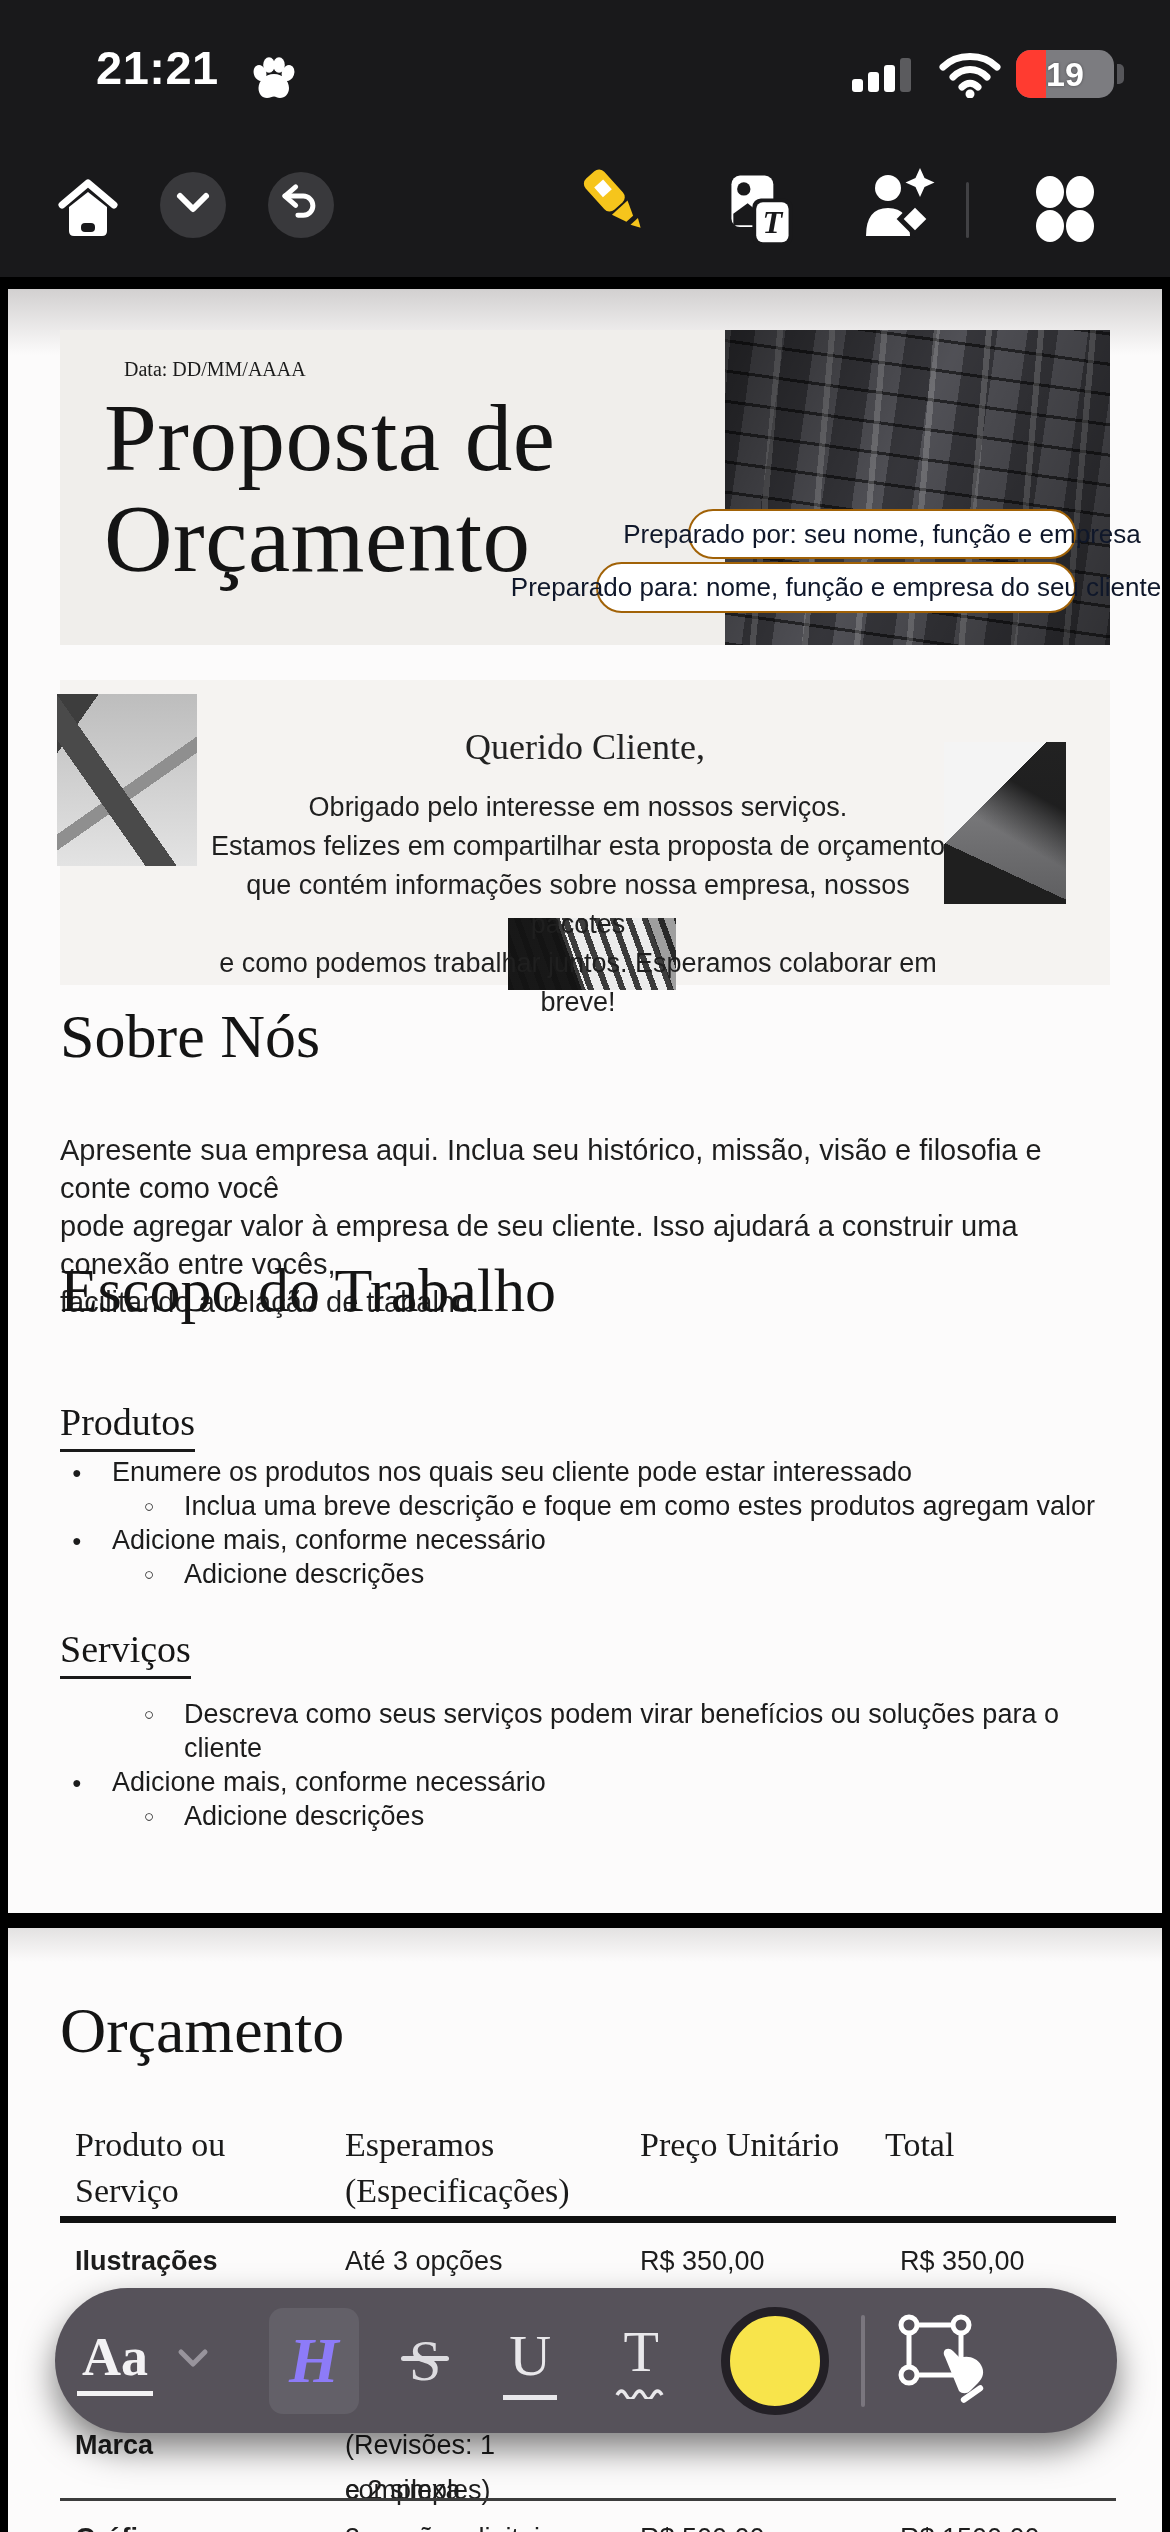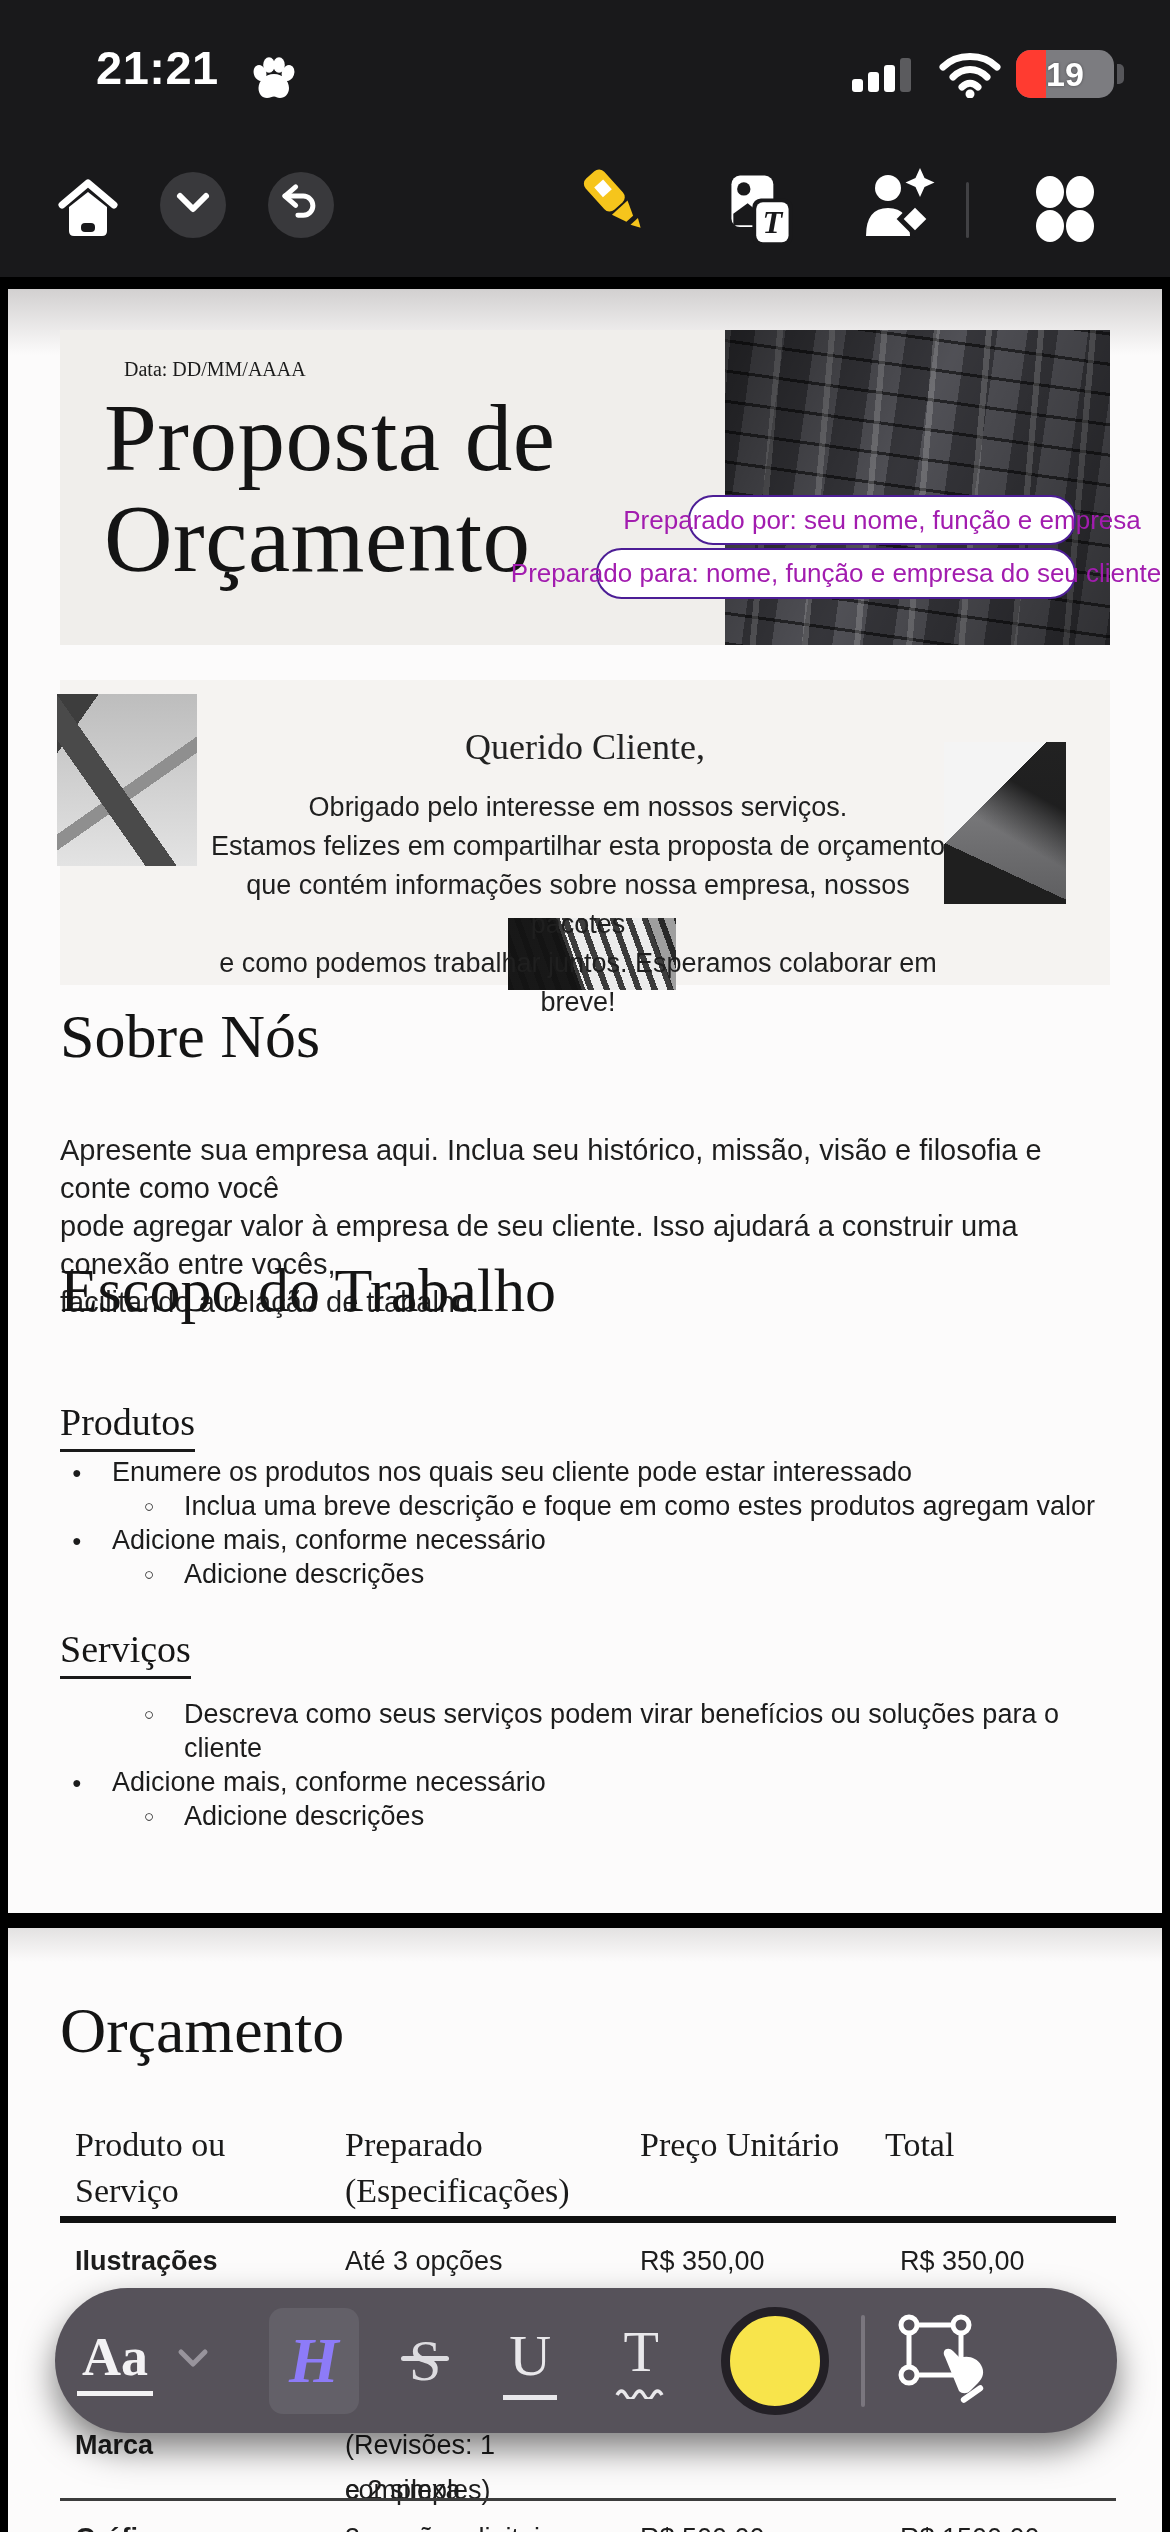--- a/index.html
+++ b/index.html
@@ -38,22 +38,22 @@
   
   .hero{position:absolute;left:52px;top:41px;width:1050px;height:315px;background:#f0eeeb;}
   .hero-photo{position:absolute;right:0;top:0;width:385px;height:315px;
       background:
         linear-gradient(115deg,rgba(0,0,0,.50),rgba(0,0,0,.08) 45%,rgba(0,0,0,.45)),
         repeating-linear-gradient(95deg,rgba(255,255,255,.20) 0 6px,rgba(255,255,255,0) 6px 52px),
         repeating-linear-gradient(8deg,rgba(0,0,0,.55) 0 3px,rgba(0,0,0,0) 3px 30px),
         repeating-linear-gradient(98deg,#3a3a3f 0 30px,#57575d 30px 60px);}
   .hero-date{position:absolute;left:64px;top:28px;font-size:20px;color:#1b1b1b;}
   .hero-title{position:absolute;left:44px;top:58px;font-size:95px;line-height:1.06;color:#141414;letter-spacing:.5px;}
-  .pill{position:absolute;background:#fff;border:2px solid #4c1d95;border-radius:40px;z-index:3;
-        display:flex;align-items:center;justify-content:center;font-size:26px;color:#a21caf;white-space:nowrap;}
+  .pill{position:absolute;background:#fff;border:2px solid #a16207;border-radius:40px;z-index:3;
+        display:flex;align-items:center;justify-content:center;font-size:26px;color:#0f172a;white-space:nowrap;margin-top:14px;}
   .pill1{left:628px;top:165px;width:384px;height:46px;}
   .pill2{left:536px;top:218px;width:476px;height:47px;}
 
   
   .letter{position:absolute;left:52px;top:391px;width:1050px;height:305px;background:#f5f3f1;}
   .ph{position:absolute;}
   .ph-arch{left:-3px;top:14px;width:140px;height:172px;
       background:
         linear-gradient(55deg,rgba(0,0,0,0) 0 34%,#4a4a4a 34% 46%,rgba(0,0,0,0) 46%),
         linear-gradient(125deg,#3d3d3d 0 16%,rgba(0,0,0,0) 16%),
@@ -290,21 +290,21 @@
         <div class="li l2">Descreva como seus serviços podem virar benefícios ou soluções para o cliente</div>
         <div class="li l1">Adicione mais, conforme necessário</div>
         <div class="li l2">Adicione descrições</div>
       </div>
     </div>
 
     <div class="page page2">
       <div class="h-budget serif">Orçamento</div>
 
       <div class="thead serif c1">Produto ou Serviço</div>
-      <div class="thead serif c2">Preparado (Especificações)</div>
+      <div class="thead serif c2">Esperamos (Especificações)</div>
       <div class="thead serif c3">Preço Unitário</div>
       <div class="thead serif c4">Total</div>
       <div class="rule"></div>
 
       <div class="cellv bold c1 r1">Ilustrações</div>
       <div class="cellv c2 r1">Até 3 opções</div>
       <div class="cellv c2 r1b">(Revisões: 1 complexa</div>
       <div class="cellv vc3 r1">R$ 350,00</div>
       <div class="cellv vc4 r1">R$ 350,00</div>
 

